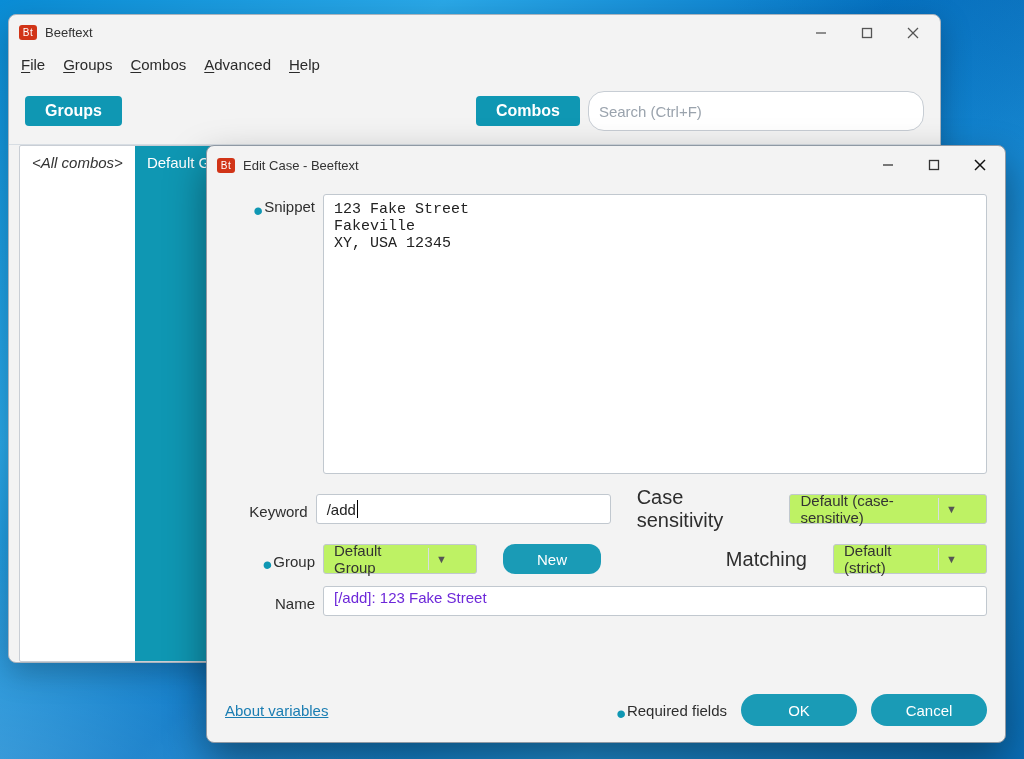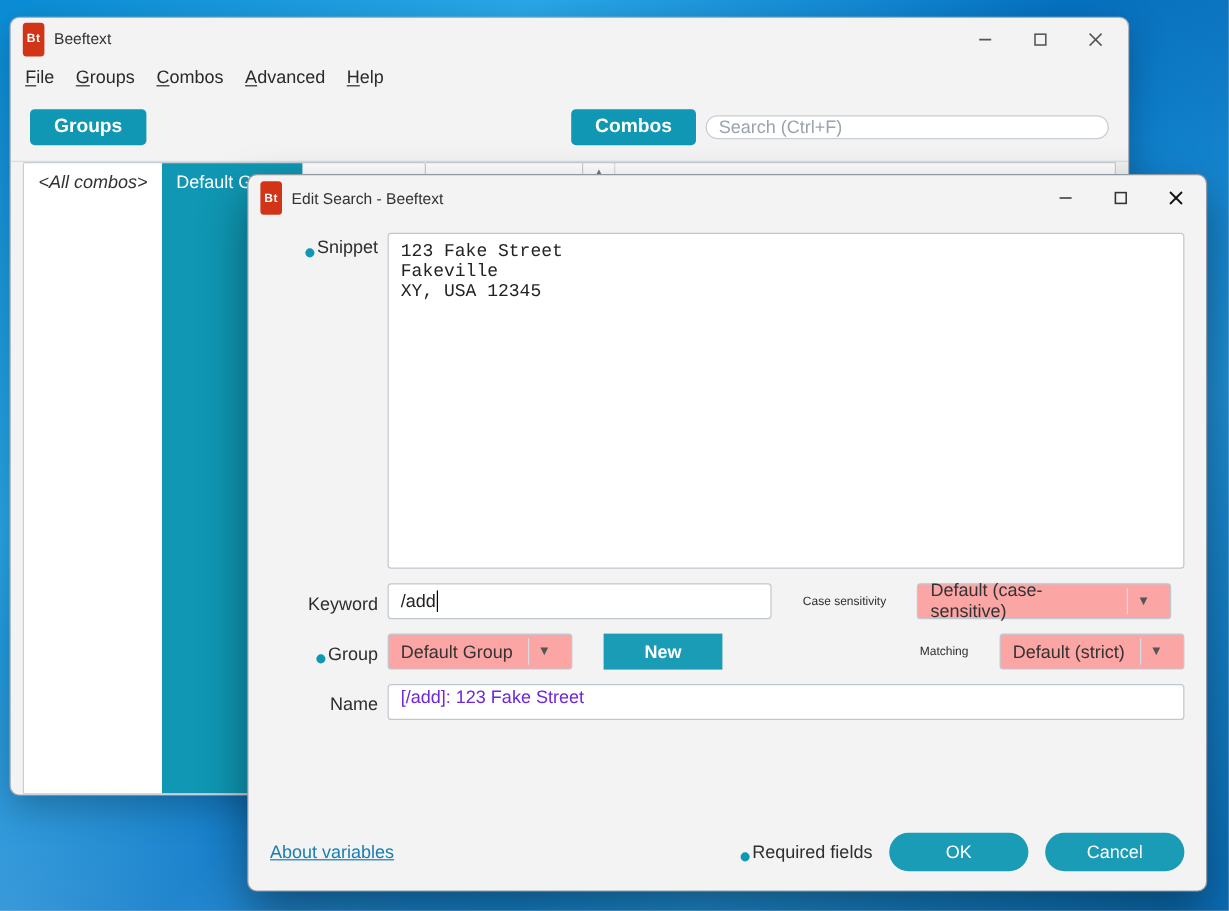--- a/index.html
+++ b/index.html
@@ -21,21 +21,21 @@
     position: absolute; left: 8px; top: 14px; width: 933px; height: 649px;
     background: #f3f3f3; border: 1px solid #aab3bd; border-radius: 8px;
     box-shadow: 0 10px 30px rgba(0,0,0,0.25);
     display: flex; flex-direction: column;
   }
   .titlebar {
     height: 35px; display: flex; align-items: center; padding: 0 4px 0 10px;
     border-top-left-radius: 8px; border-top-right-radius: 8px;
   }
   .app-logo {
-    width: 18px; height: 28px; background: #d13417; color:#fff; font-size:10px; font-weight:700;
+    width: 18px; height: 15px; background: #d13417; color:#fff; font-size:10px; font-weight:400;
     border-radius:3px; display:flex; align-items:center; justify-content:center; margin-right:8px;
     letter-spacing:0.5px;
   }
   .title-text { font-size: 13px; color:#333; }
   .win-controls { margin-left:auto; display:flex; }
   .win-btn {
     width:46px; height:30px; display:flex; align-items:center; justify-content:center;
     color:#555; font-size:14px; border-radius:4px;
   }
   .menu-bar {
@@ -45,21 +45,21 @@
   .toolbar-row {
     display:flex; align-items:center; gap:8px; padding:10px 16px 12px 16px;
     border-bottom:1px solid transparent;
   }
   .pill-btn {
     background:#0f97b3; color:#fff; border:none; border-radius:4px;
     padding:6px 20px; font-size:16px; font-weight:600; cursor:pointer;
   }
   .combos-btn-wrap { margin-left:338px; }
   .search-box {
-    flex:1; max-width:455px; height:20px; background:#fff; border:1px solid #c7cdd4; border-radius:16px;
+    flex:1; max-width:455px; height:40px; background:#fff; border:1px solid #c7cdd4; border-radius:16px;
     display:flex; align-items:center; padding:0 10px; color:#9aa3ad; font-size:15px;
   }
 
   .main-body { flex:1; display:flex; border-top:1px solid #d7dde3; }
   .side-col {
     width:336px; border-right:1px solid #d0d6dc;
     display:flex; flex-direction:row; background:#fff; border:1px solid #c9ced5;
     margin:0 0 0 10px; border-radius:2px;
   }
   .side-item {
@@ -104,48 +104,48 @@
     flex:1; height:280px; background:#fff; border:1px solid #c1c8cf; border-radius:3px;
     padding:6px 10px; font-family: Consolas, "Courier New", monospace; font-size:15px; color:#222;
     white-space:pre; overflow:auto;
   }
   .text-input {
     background:#fff; border:1px solid #c1c8cf; border-radius:3px; height:30px;
     font-size:15px; padding:2px 10px; color:#222;
   }
   .text-input.placeholder { color:#6d28d9; }
   .dropdown {
-    background:#fca5a5; border:1px solid #c1c8cf; border-radius:3px; height:30px;
-    display:flex; align-items:center; padding:0 10px 0 10px; font-size:15px; color:#333;
+    background:#bef264; border:1px solid #c1c8cf; border-radius:3px; height:30px;
+    display:flex; align-items:center; padding:0 22px 0 10px; font-size:15px; color:#333;
     gap:8px; cursor:pointer;
   }
   .dd-caret {
     width:26px; height:22px; border-left:1px solid #d7dde3;
     display:flex; align-items:center; justify-content:center; color:#555; font-size:11px;
   }
   .new-btn {
-    background:#1a9bb6; color:#fff; border:none; border-radius:0;
-    height:30px; padding:0 34px; font-size:15px; font-weight:700; cursor:pointer;
+    background:#1a9bb6; color:#fff; border:none; border-radius:12px;
+    height:30px; padding:0 34px; font-size:15px; font-weight:400; cursor:pointer;
   }
   .name-input { flex:1; }
   .desc-box {
     flex:1; height:64px; background:#fff; border:1px solid #c1c8cf; border-radius:3px;
     padding:6px 10px;
   }
   .dialog-footer {
     display:flex; align-items:center; padding:8px 18px 16px 18px;justify-content:flex-end;
   }
   .link { color:#1a7db2; text-decoration:underline; font-size:15px; }
   .req-note { font-size:15px; color:#2e2e2e; display:flex; align-items:center; }
   .btn {
     background:#1a9bb6; color:#fff; border:none; border-radius:16px;
     height:32px; width:116px; font-size:15px; font-weight:500; cursor:pointer;
   }
   .footer-spacer { flex:1; }
-  .secondary-label { font-size:10px; color:#2e2e2e; }
+  .secondary-label { font-size:20px; color:#2e2e2e; }
   .mid-gap { width:10px; }
   .caret-line {
     display:inline-block; width:1px; height:18px; background:#000; vertical-align:-3px; margin-left:1px;
   }
 </style>
 </head>
 <body>
 
 <div class="main-window">
 
@@ -198,21 +198,21 @@
       <div class="tab-handle">▴</div>
     </div>
   </div>
 
 </div>
 
 <div class="dialog">
 
   <div class="titlebar">
     <div class="app-logo">Bt</div>
-    <div class="title-text">Edit Search - Beeftext</div>
+    <div class="title-text">Edit Case - Beeftext</div>
     <div class="win-controls">
       <div class="win-btn">
         <svg width="12" height="12">
             <line x1="1" y1="6" x2="11" y2="6" stroke="#333" stroke-width="1.3"></line>
           </svg>
       </div>
       <div class="win-btn">
         <svg width="12" height="12">
             <rect x="1.5" y="1.5" width="9" height="9" fill="none" stroke="#333" stroke-width="1.3"></rect>
           </svg>

